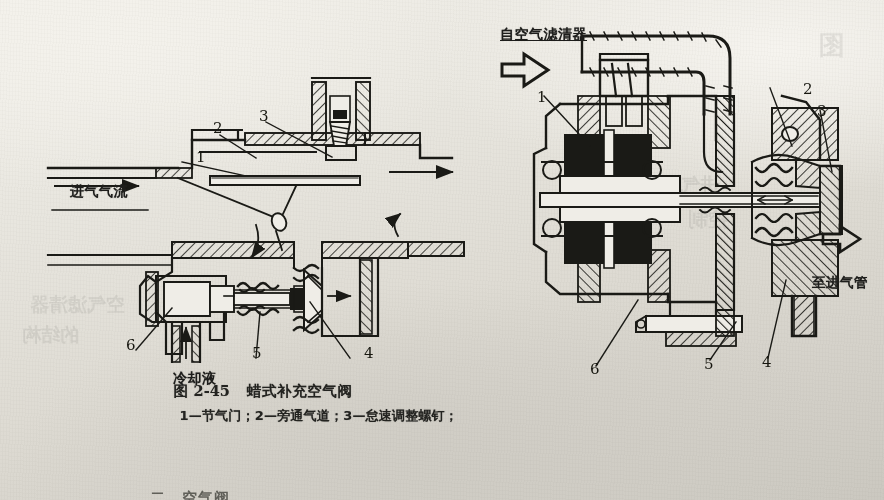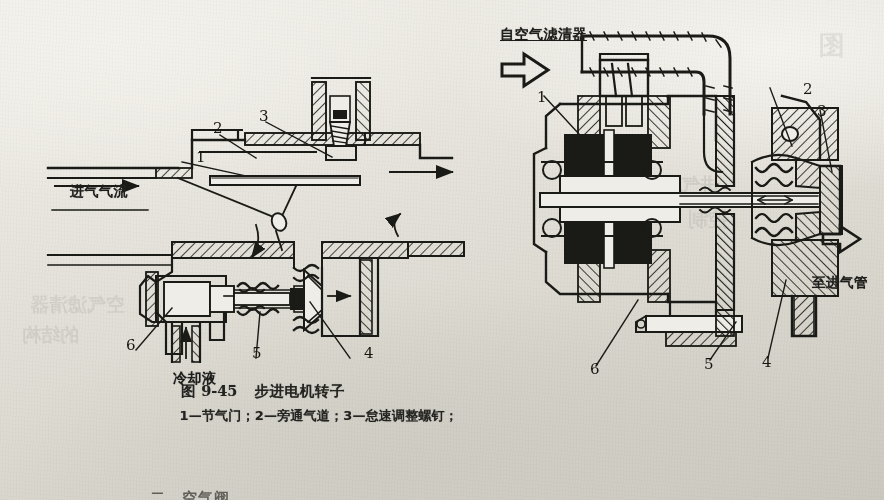--- a/index.html
+++ b/index.html
@@ -343,23 +343,23 @@
   <span class="callout" style="left:803px;top:80px;">2</span>
   <span class="callout" style="left:817px;top:102px;">3</span>
   <span class="callout" style="left:762px;top:353px;">4</span>
   <span class="callout" style="left:704px;top:355px;"></span>
   <span class="callout" style="left:704px;top:355px;">5</span>
   <span class="callout" style="left:590px;top:360px;">6</span>
 
   <div class="cap" style="left:68px;top:382px;width:390px;">
     <div class="title">
       <span class="num">图</span>
-      <span class="num">9-45</span>
+      <span class="num">2-45</span>
       &nbsp;
-      <span>步进电机转子</span>
+      <span>蜡式补充空气阀</span>
     </div>
     <div class="legend">1—节气门；2—旁通气道；3—怠速调整螺钉；</div>
   </div>
 
 
   <div id="cutline">二、空气阀</div>
 
 </div>
 
 </body></html>

